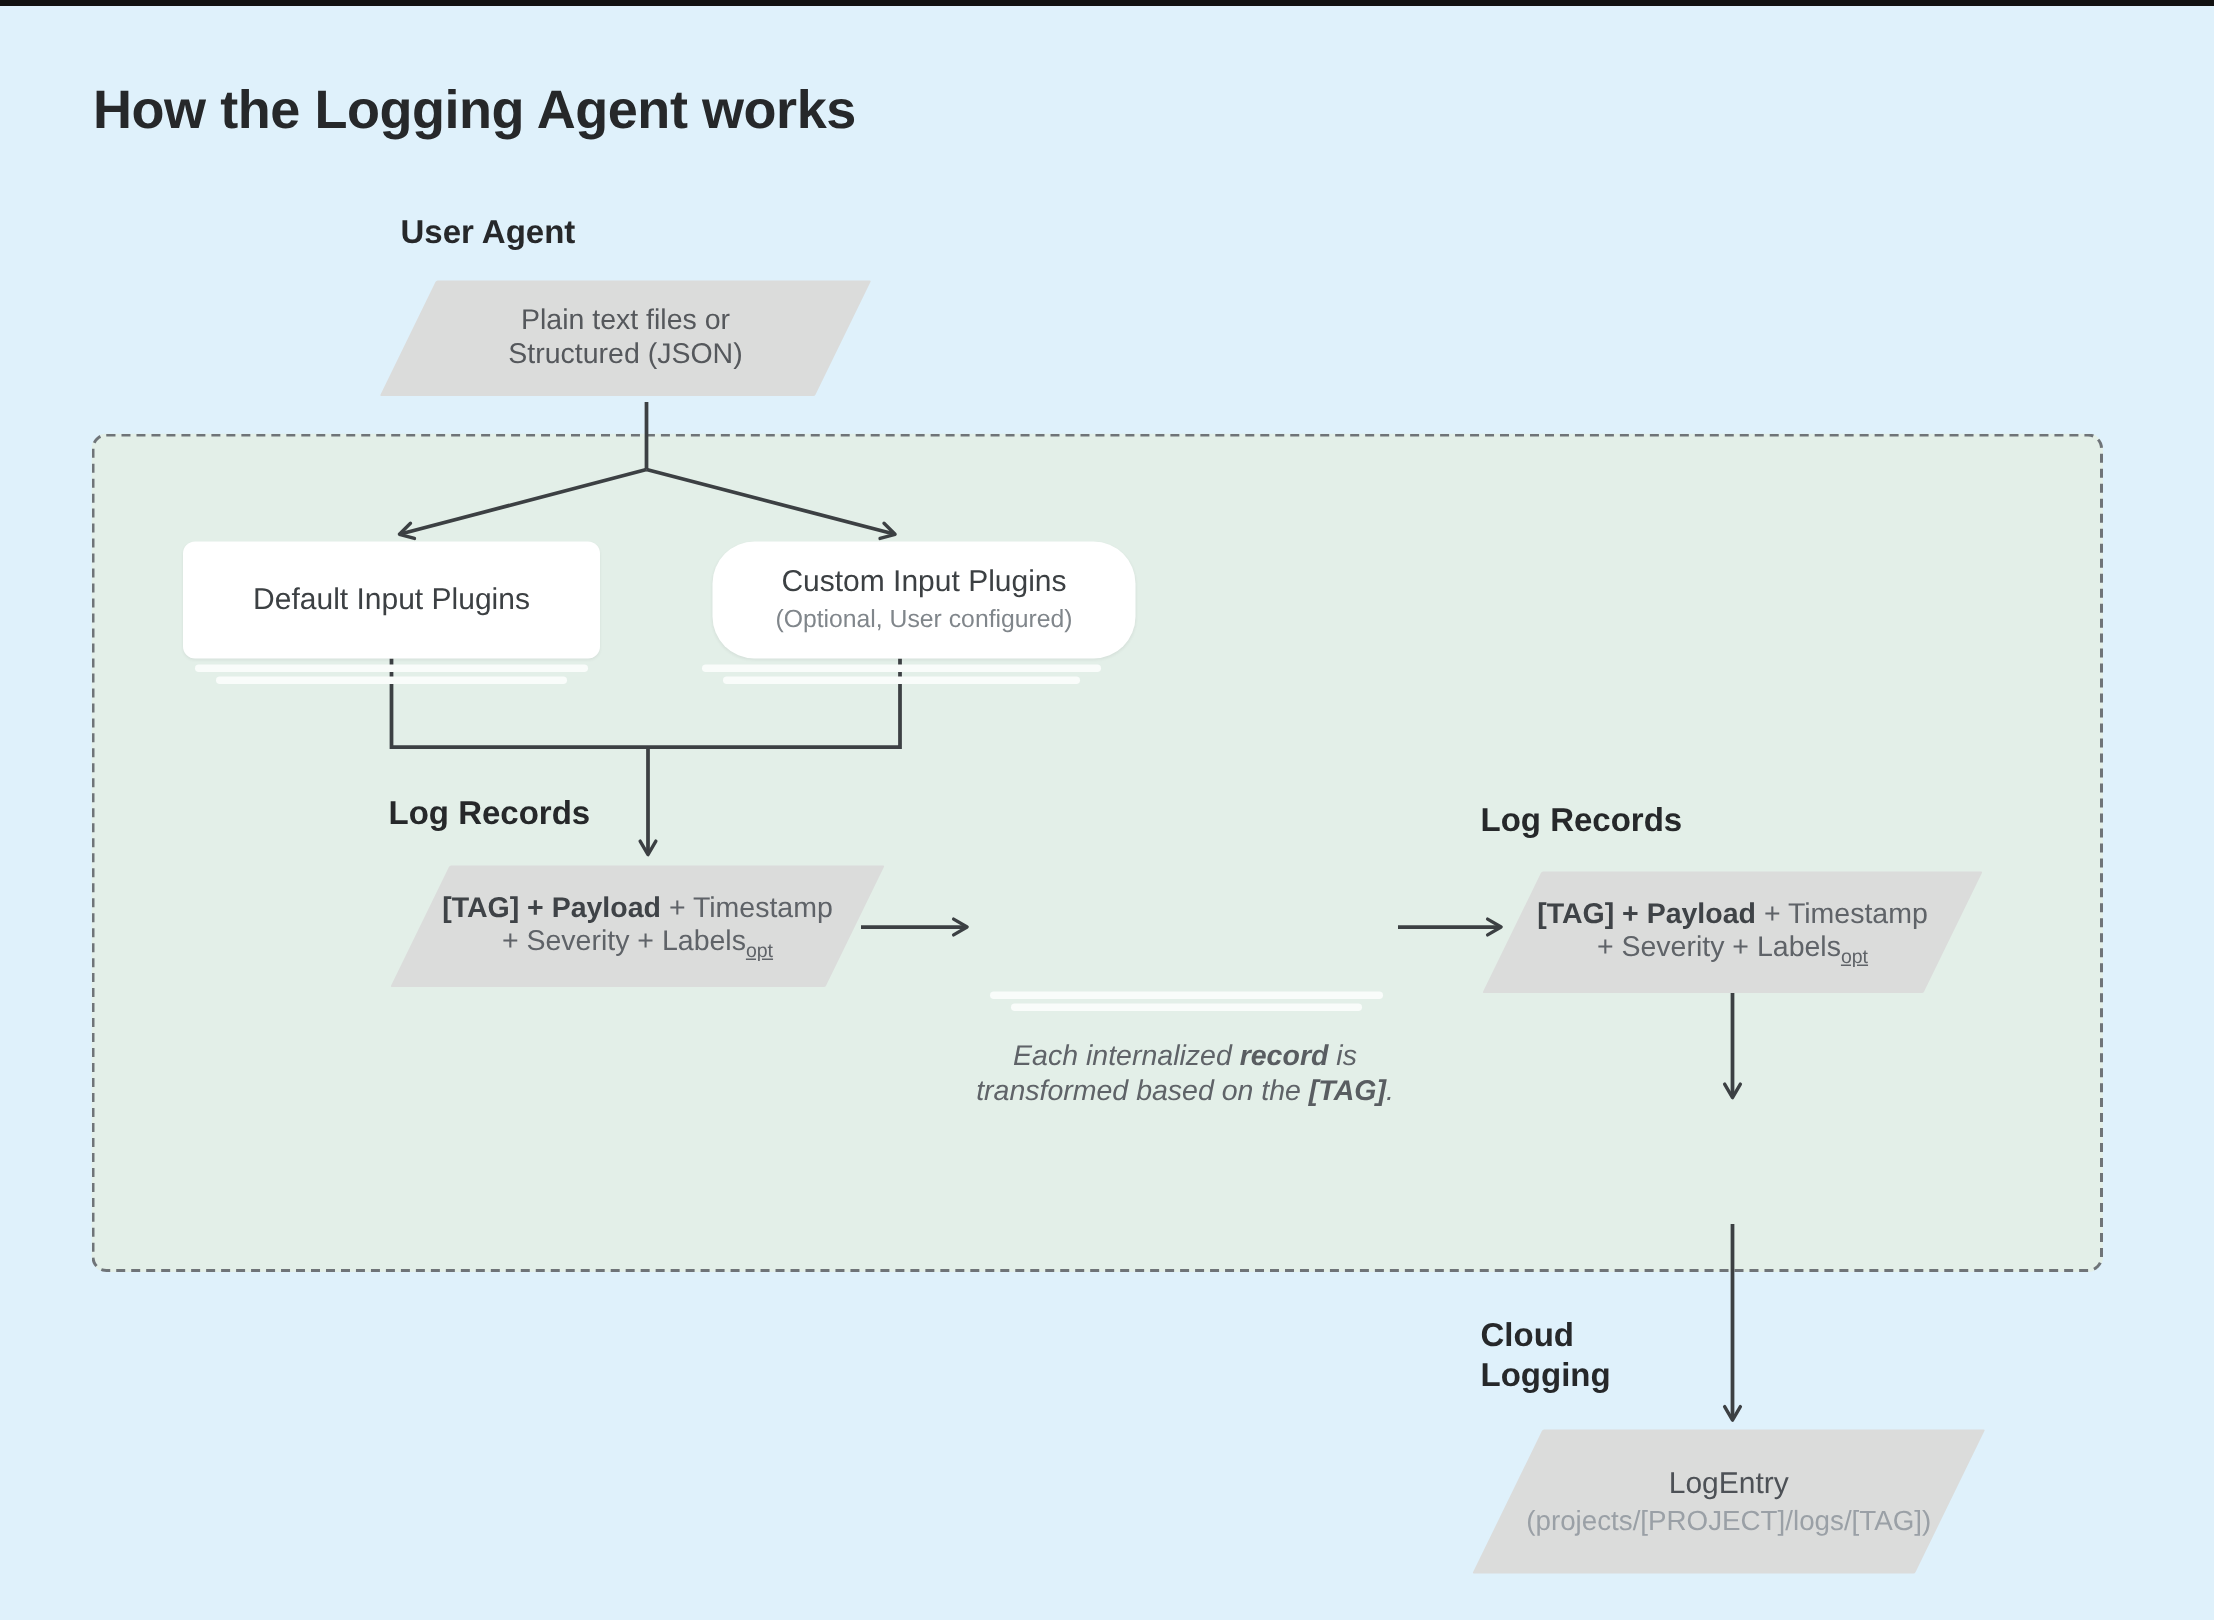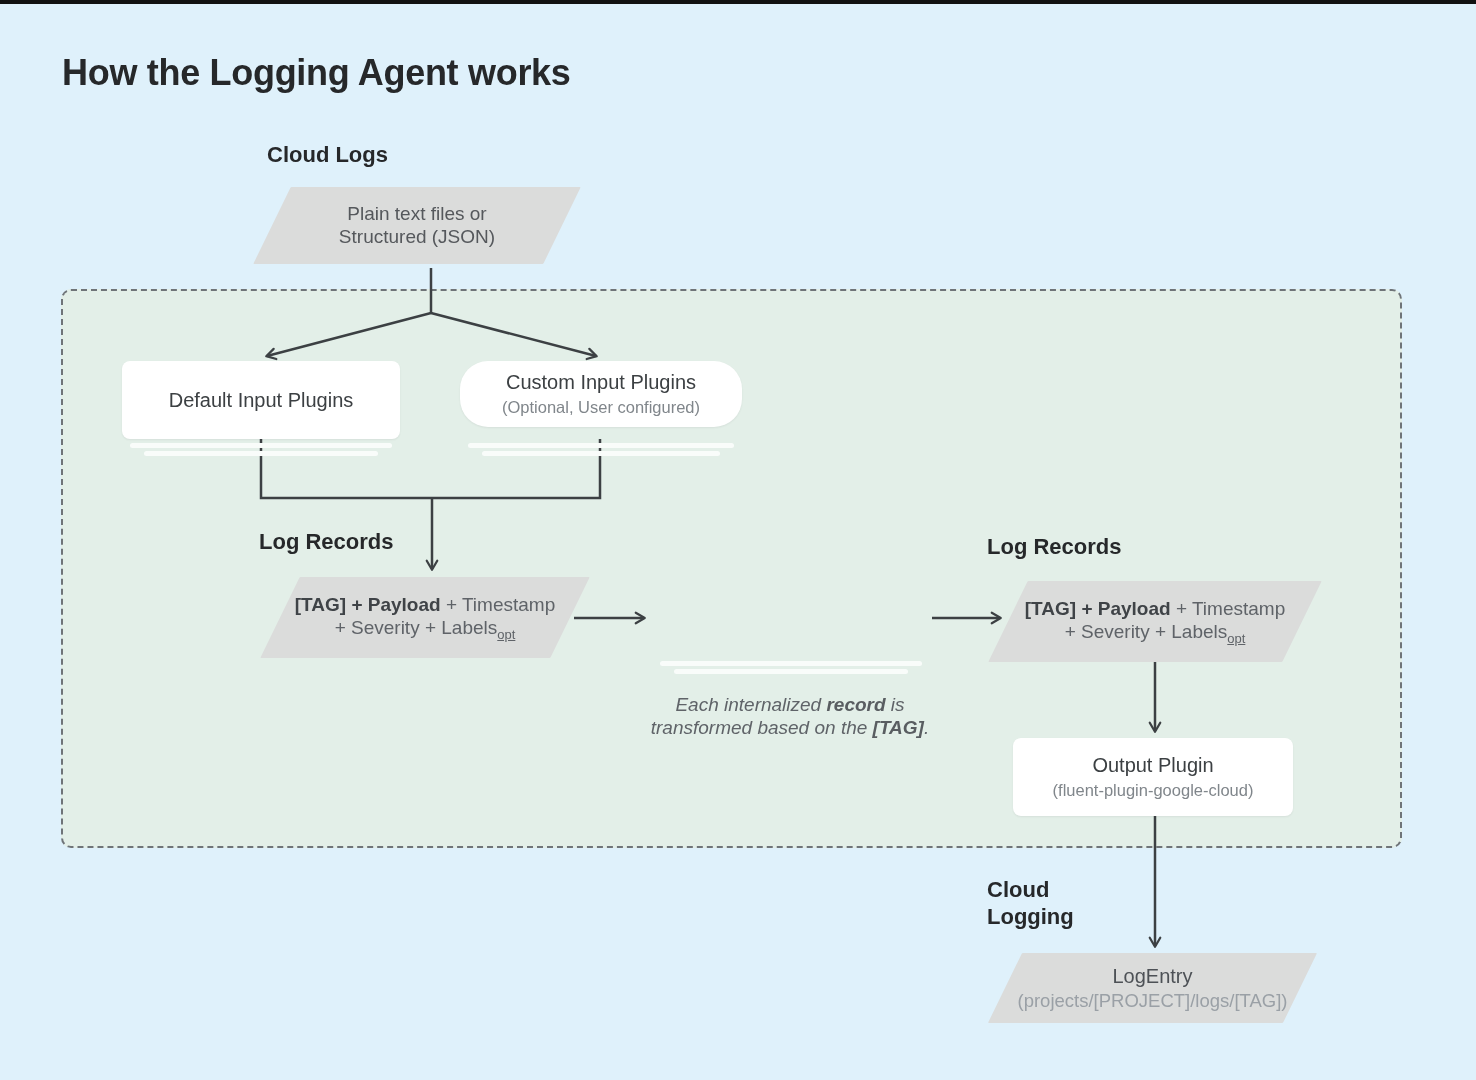--- a/index.html
+++ b/index.html
@@ -64,21 +64,21 @@
 </style>
 </head>
 <body>
 
 <div class="canvas">
 
   <div class="topbar"></div>
 
   <h1 class="page-title">How the Logging Agent works</h1>
 
-  <div class="bold-label" style="left:267px; top:141px;">Cloud Logs</div>
+  <div class="bold-label" style="left:267px; top:141px;">User Agent</div>
 
 
   <div class="panel"></div>
 
   <svg class="connectors" viewBox="0 0 1476 1080">
     <defs>
       <marker id="arrowhead" viewBox="0 0 10 10" refX="7.5" refY="5" markerWidth="6" markerHeight="6" orient="auto">
         <path d="M2,1.5 L8,5 L2,8.5"></path>
       </marker>
     </defs>
@@ -100,21 +100,21 @@
       <span>Structured (JSON)</span>
     </div>
   </div>
 
   <div class="node" style="left:122px; top:361px; width:278px; height:78px;justify-content:center;">
     <div class="node-title">Default Input Plugins</div>
   </div>
   <div class="stackbar" style="left:130px; top:443px; width:262px;"></div>
   <div class="stackbar" style="left:144px; top:451px; width:234px;"></div>
 
-  <div class="node" style="left:460px; top:361px; width:282px; height:66px;border-radius:28px;">
+  <div class="node" style="left:475px; top:361px; width:282px; height:78px;border-radius:28px;">
     <div class="node-title">Custom Input Plugins</div>
     <div class="node-sub">(Optional, User configured)</div>
   </div>
   <div class="stackbar" style="left:468px; top:443px; width:266px;"></div>
   <div class="stackbar" style="left:482px; top:451px; width:238px;"></div>
 
   <div class="bold-label" style="left:259px; top:528px;">Log Records</div>
 
   <div class="para" style="left:280px; top:577px; width:290px; height:81px;">
     <div class="shape"></div>
@@ -135,31 +135,27 @@
   <div class="bold-label" style="left:987px; top:533px;">Log Records</div>
 
   <div class="para" style="left:1008px; top:581px; width:294px; height:81px;">
     <div class="shape"></div>
     <div class="content">
       <span><span class="t-bold">[TAG] + Payload</span><span> + Timestamp</span></span>
       <span><span>+ Severity + Labels</span><span class="subscript">opt</span></span>
     </div>
   </div>
 
-  <div class="node" style="left:1013px; top:738px; width:280px; height:78px;">
-    <div class="node-title">Output Plugin</div>
-    <div class="node-sub">(fluent-plugin-google-cloud)</div>
-  </div>
 
   <div class="bold-label" style="left:987px; top:876px;">
     <span>Cloud</span><br>
     <span>Logging</span>
   </div>
 
-  <div class="para" style="left:1005px; top:953px; width:295px; height:70px;">
+  <div class="para" style="left:1005px; top:953px; width:295px; height:96px;">
     <div class="shape"></div>
     <div class="content">
       <span class="le-title">LogEntry</span>
       <span class="le-sub">(projects/[PROJECT]/logs/[TAG])</span>
     </div>
   </div>
 
 </div>
 
 </body></html>

